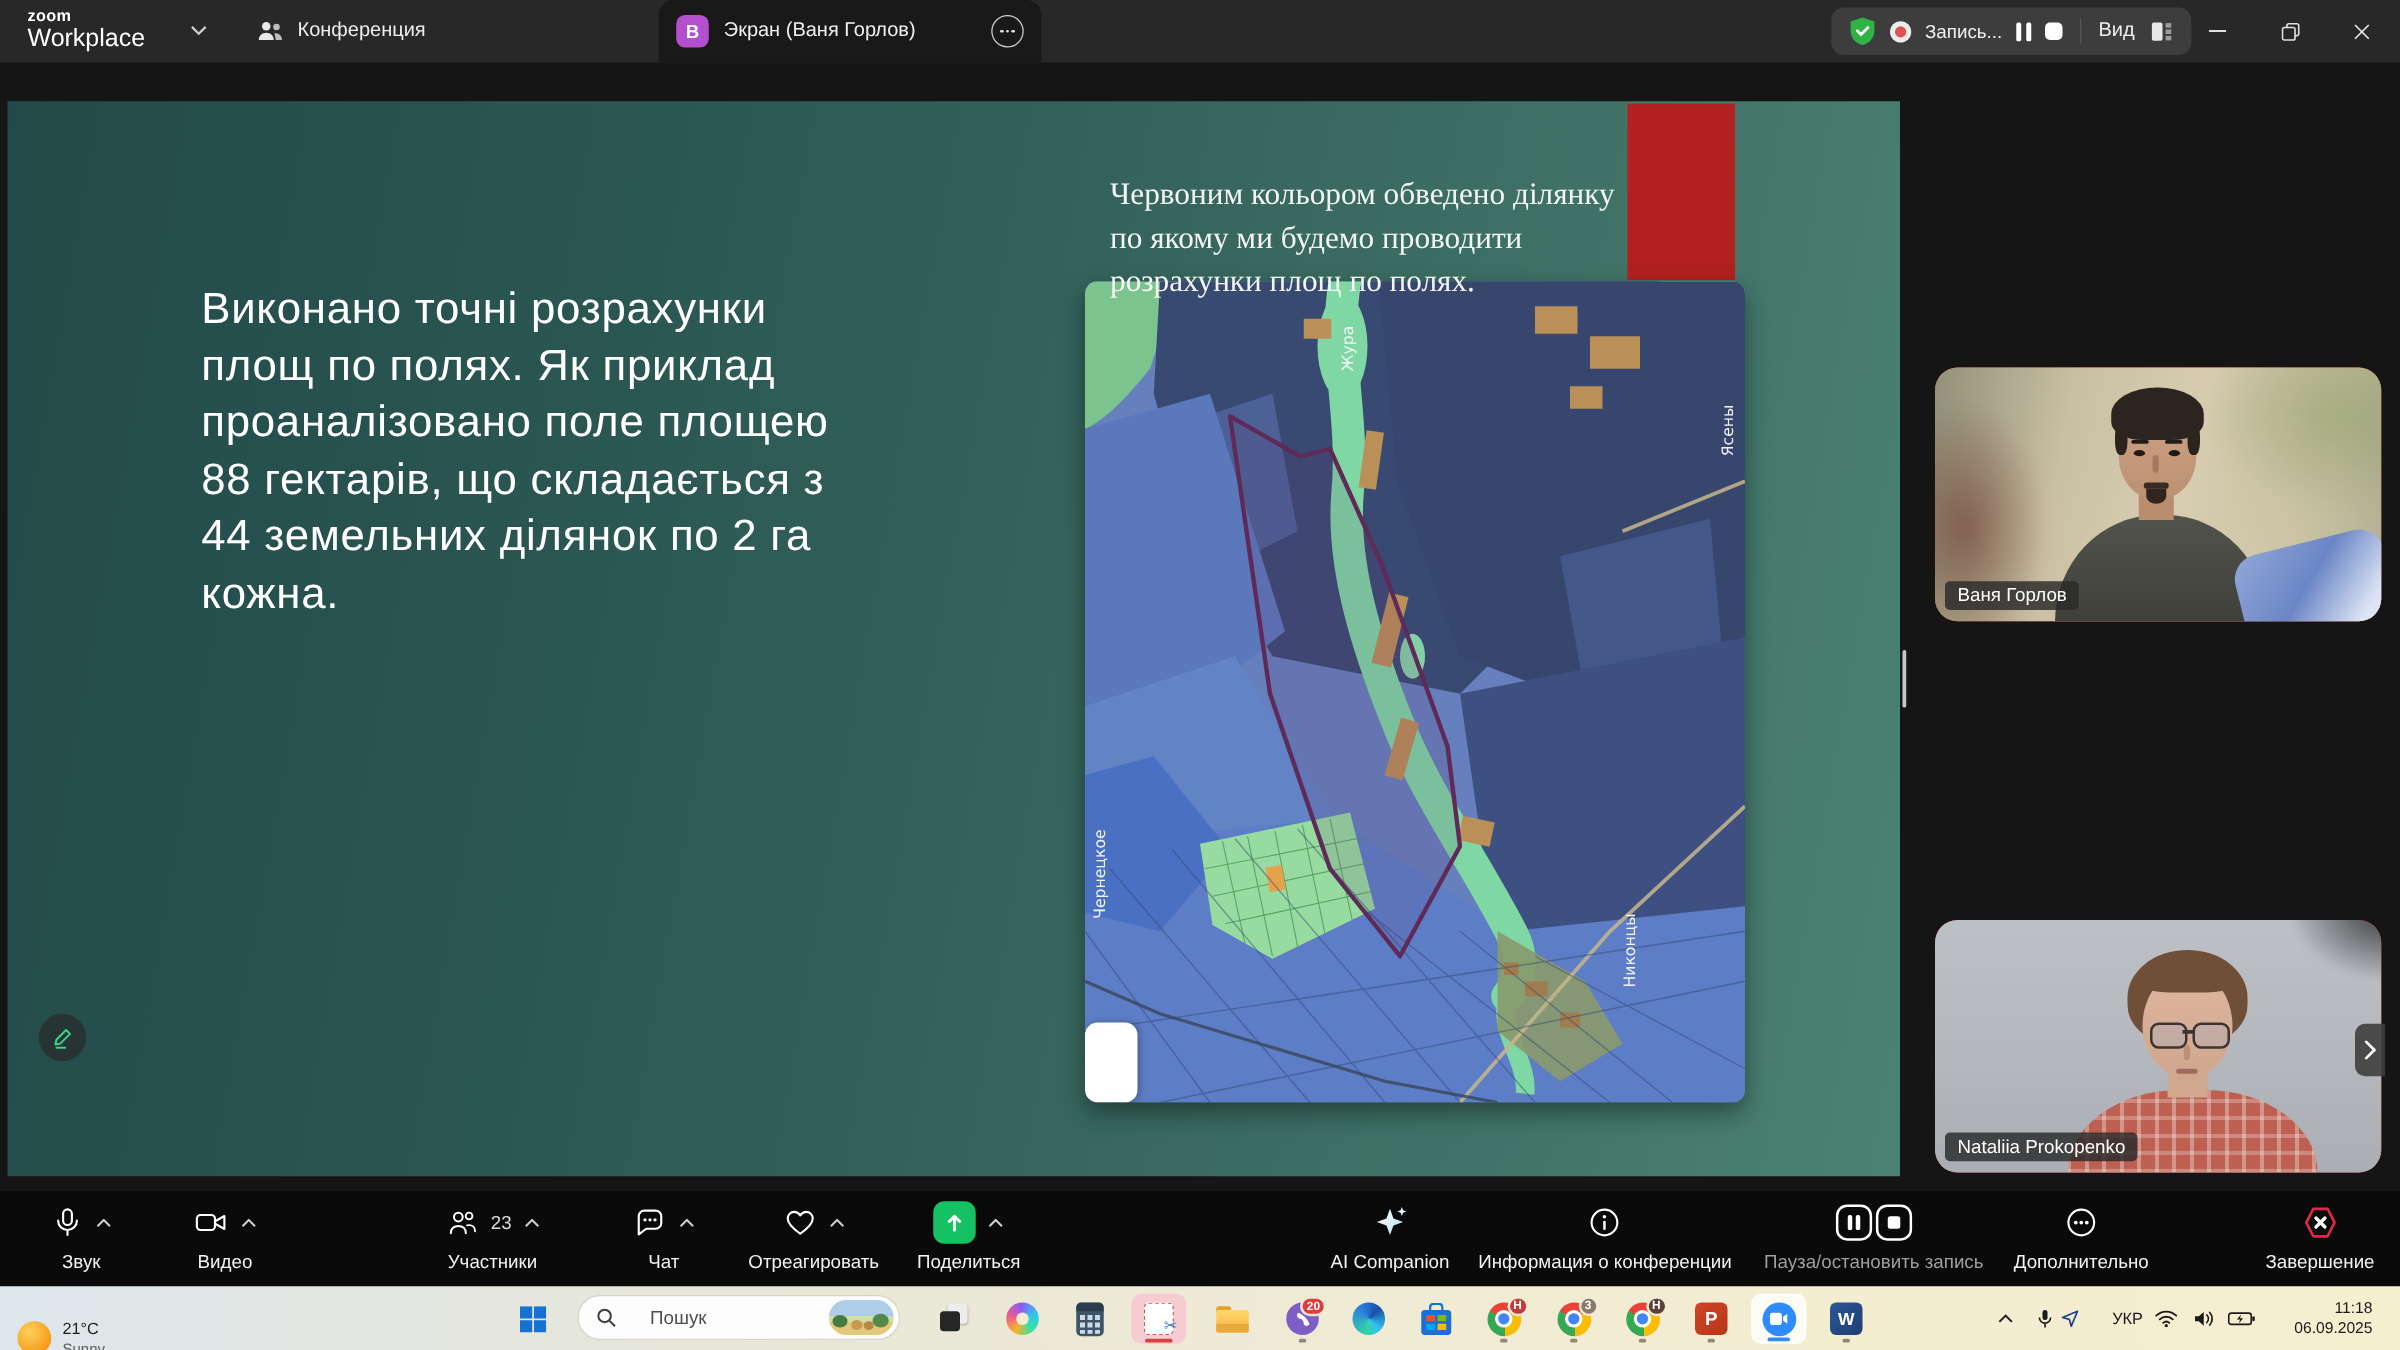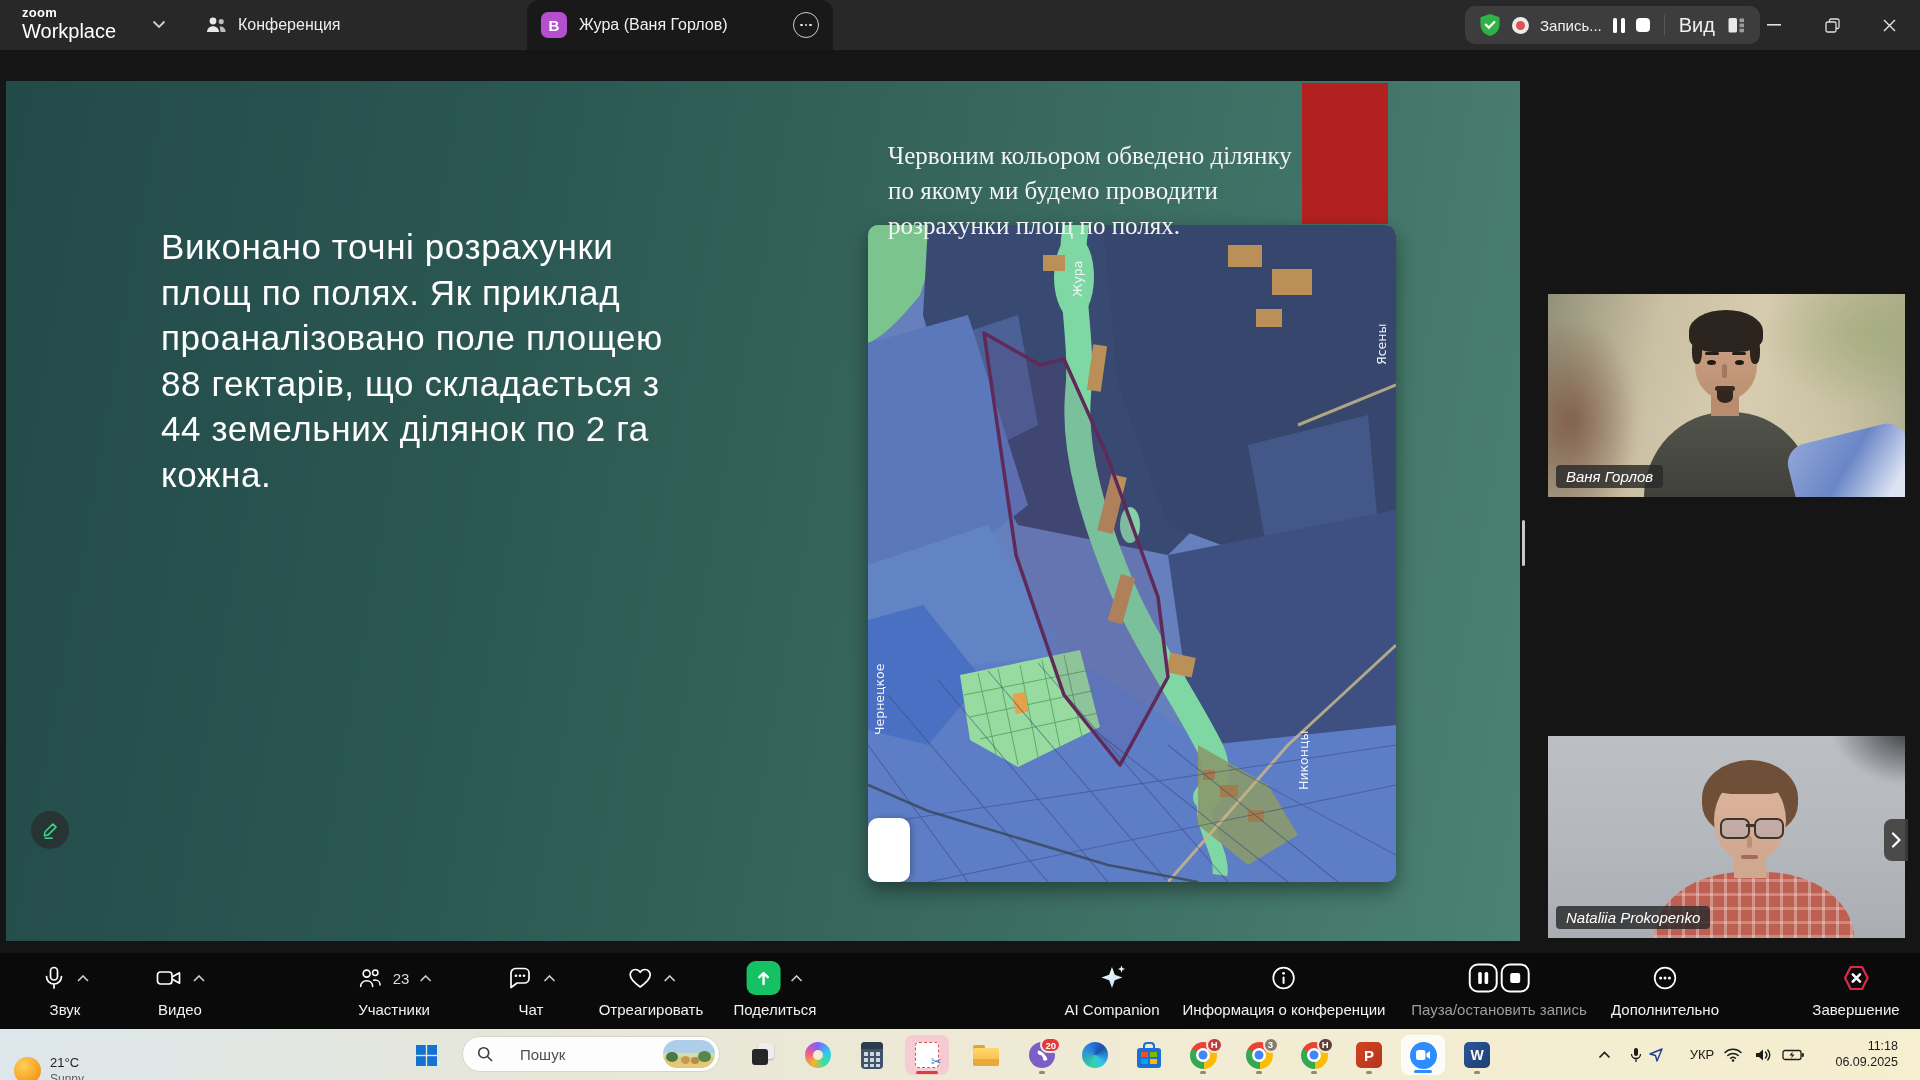--- a/index.html
+++ b/index.html
@@ -24,41 +24,41 @@
             display:flex;align-items:center;justify-content:center;gap:2px;}
   .tab-more i{width:2.5px;height:2.5px;border-radius:50%;background:#e2e2e2;}
   .rec-pill{left:1465px;top:6px;height:38px;background:#3d3d3d;border-radius:10px;display:flex;align-items:center;
             gap:11px;padding:0 14px;color:#f0f0f0;font-size:15px;}
   .rec-dot{width:17px;height:17px;border-radius:50%;background:#ececec;display:flex;align-items:center;justify-content:center;}
   .rec-dot i{width:9px;height:9px;border-radius:50%;background:#e05252;}
   .pausebars{display:flex;gap:4px;}
   .pausebars i{width:4px;height:15px;background:#fff;border-radius:1.5px;}
   .stopsq{width:14px;height:14px;background:#fff;border-radius:4px;}
   .pill-div{width:1px;height:20px;background:#585858;margin:0 3px;}
-  .view-lbl{font-size:20px;}
+  .view-lbl{font-size:16px;}
   .winbtn{top:0;width:46px;height:50px;display:flex;align-items:center;justify-content:center;}
 
   
   #content{position:absolute;top:50px;left:0;width:1920px;height:903px;background:#151515;}
   #slide{position:absolute;left:6px;top:31px;width:1514px;height:860px;
          background:linear-gradient(100deg,#224a49 0%,#2b5752 32%,#39695f 64%,#4b8273 100%);}
   .slide-left-text{left:155px;top:143px;width:640px;color:#fff;font-size:35px;line-height:1.30;
                    letter-spacing:.6px;white-space:pre-line;z-index:3;}
   .slide-note{left:882px;top:57px;width:460px;color:#f4f4f4;font-family:"Liberation Serif","DejaVu Serif",serif;
               font-size:25px;line-height:1.40;white-space:pre-line;z-index:6;}
   .red-box{left:1296px;top:2px;width:86px;height:141px;background:#b2211f;z-index:2;}
   #map{left:862px;top:144px;width:528px;height:657px;border-radius:10px;overflow:hidden;z-index:4;
        box-shadow:0 8px 20px rgba(0,0,0,.40);}
   .map-card{left:0;bottom:0;width:42px;height:64px;background:#fff;border-radius:10px;box-shadow:2px 0 6px rgba(0,0,0,.25);}
   .annot-btn{left:25px;top:730px;width:38px;height:38px;border-radius:50%;background:rgba(40,50,50,.92);
              display:flex;align-items:center;justify-content:center;z-index:7;}
   .scroll-thumb{left:1522px;top:470px;width:3px;height:46px;background:#e8e8e8;border-radius:2px;opacity:.85;}
 
   
-  .video{border-radius:0;overflow:hidden;background:#ef4444;font-style:italic;}
+  .video{border-radius:18px;overflow:hidden;background:#ef4444;}
   #video1{left:1548px;top:244px;width:357px;height:203px;}
   #video2{left:1548px;top:686px;width:357px;height:202px;}
   .nametag{position:absolute;left:8px;bottom:9px;background:rgba(42,42,42,.82);color:#fff;font-size:15px;
            padding:3px 10px;border-radius:4px;white-space:nowrap;}
   .v1bg{position:absolute;inset:-10px;filter:blur(5px);
         background:radial-gradient(95px 150px at 9% 62%,rgba(104,50,38,.6),transparent 70%),
                    radial-gradient(150px 105px at 88% 22%,rgba(150,165,110,.55),transparent 72%),
                    radial-gradient(220px 170px at 68% 78%,rgba(216,206,176,.65),transparent 78%),
                    linear-gradient(100deg,#8c8c74 0%,#c9bfa3 30%,#d7ccb0 55%,#bdb898 80%,#a3a689 100%);}
   .v2bg{position:absolute;inset:-10px;filter:blur(3px);
@@ -126,21 +126,21 @@
       <circle cx="8" cy="5" r="3.4" fill="#e8e8e8"></circle>
       <path d="M2 16c0-3.6 2.7-5.8 6-5.8s6 2.2 6 5.8Z" fill="#e8e8e8"></path>
       <circle cx="16.2" cy="5.6" r="2.6" fill="#bdbdbd"></circle>
       <path d="M14.6 10.6c3-.4 6 1.6 6 5.4h-5" fill="#bdbdbd"></path>
     </svg>
     <span>Конференция</span>
   </div>
 
   <div class="abs tab-active">
     <div class="tab-avatar">B</div>
-    <div class="lbl">Жура (Ваня Горлов)</div>
+    <div class="lbl">Экран (Ваня Горлов)</div>
     <div class="tab-more">
         <i></i>
         <i></i>
         <i></i>
       </div>
   </div>
 
   <div class="abs rec-pill">
     <svg width="22" height="24" viewBox="0 0 22 24">
       <path d="M11 1 L20.5 4.2 V11.5 C20.5 17.5 16.6 21.4 11 23 C5.4 21.4 1.5 17.5 1.5 11.5 V4.2 Z" fill="#2fb344"></path>

